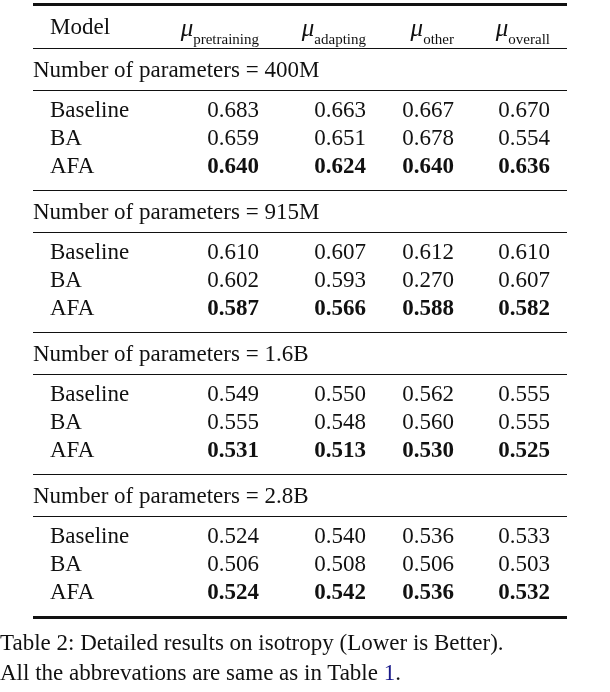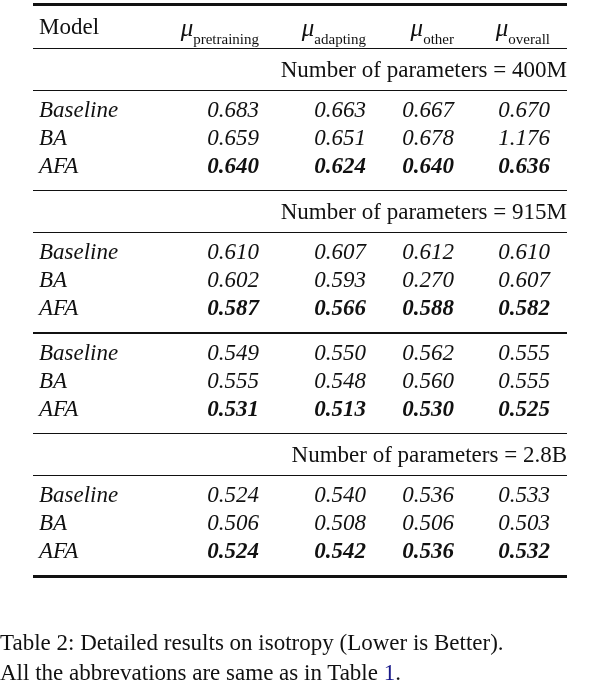--- a/index.html
+++ b/index.html
@@ -5,25 +5,25 @@
   html, body { margin: 0; padding: 0; background: #ffffff; }
   body { width: 610px; height: 692px; position: relative; overflow: hidden;
          font-family: "Liberation Serif", "DejaVu Serif", serif; color: #111; }
   .table { position: absolute; left: 33px; top: 3px; width: 534px; }
   .rule { height: 1px; background: #111; width: 100%; }
   .rule.thick { height: 3px; }
   .hdr { height: 42px; position: relative; font-size: 23px; }
   .hdr span { position: absolute; top: 8px; }
   .mu { font-style: italic; font-size: 25px; }
   .sub { font-size: 15px; font-style: normal; position: relative; top: 5px; margin-top: 48px; }
-  .section-title { height: 41px; text-align: right; font-size: 23px; line-height: 41px; }
+  .section-title { height: 41px; text-align: left; font-size: 23px; line-height: 41px; }
   .rows { padding-top: 5px; height: 94px; }
-  .row { height: 28px; position: relative; font-size: 23px; line-height: 28px; font-style: italic; }
+  .row { height: 28px; position: relative; font-size: 23px; line-height: 28px; }
   .row span { position: absolute; }
-  .c0 { left: 6px; }
+  .c0 { left: 17px; }
   .c1 { right: 308px; }
   .c2 { right: 201px; text-align: right; }
   .c3 { right: 113px; }
   .c4 { right: 17px; }
   .bold { font-weight: bold; }
   .caption { position: absolute; left: 0; top: 628px; width: 508px; font-size: 23px; line-height: 30px; }
   .link { color: #1a1a8a; }
 </style>
 </head>
 <body>
@@ -48,21 +48,21 @@
           <span class="c1">0.683</span>
           <span class="c2">0.663</span>
           <span class="c3">0.667</span>
           <span class="c4">0.670</span>
         </div>
         <div class="row">
           <span class="c0">BA</span>
           <span class="c1">0.659</span>
           <span class="c2">0.651</span>
           <span class="c3">0.678</span>
-          <span class="c4">1.176</span>
+          <span class="c4">0.554</span>
         </div>
         <div class="row">
           <span class="c0">AFA</span>
           <span class="c1 bold">0.640</span>
           <span class="c2 bold">0.624</span>
           <span class="c3 bold">0.640</span>
           <span class="c4 bold">0.636</span>
         </div>
       </div>
       <div class="rule"></div>
@@ -85,20 +85,21 @@
         </div>
         <div class="row">
           <span class="c0">AFA</span>
           <span class="c1 bold">0.587</span>
           <span class="c2 bold">0.566</span>
           <span class="c3 bold">0.588</span>
           <span class="c4 bold">0.582</span>
         </div>
       </div>
       <div class="rule"></div>
+      <div class="section-title">Number of parameters = 1.6B</div>
       <div class="rule"></div>
       <div class="rows">
         <div class="row">
           <span class="c0">Baseline</span>
           <span class="c1">0.549</span>
           <span class="c2">0.550</span>
           <span class="c3">0.562</span>
           <span class="c4">0.555</span>
         </div>
         <div class="row">

